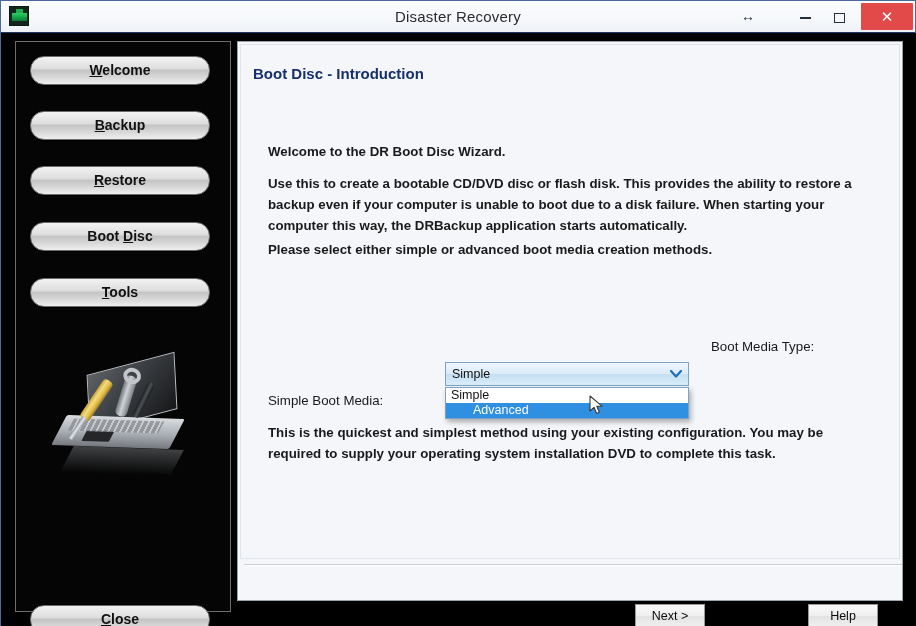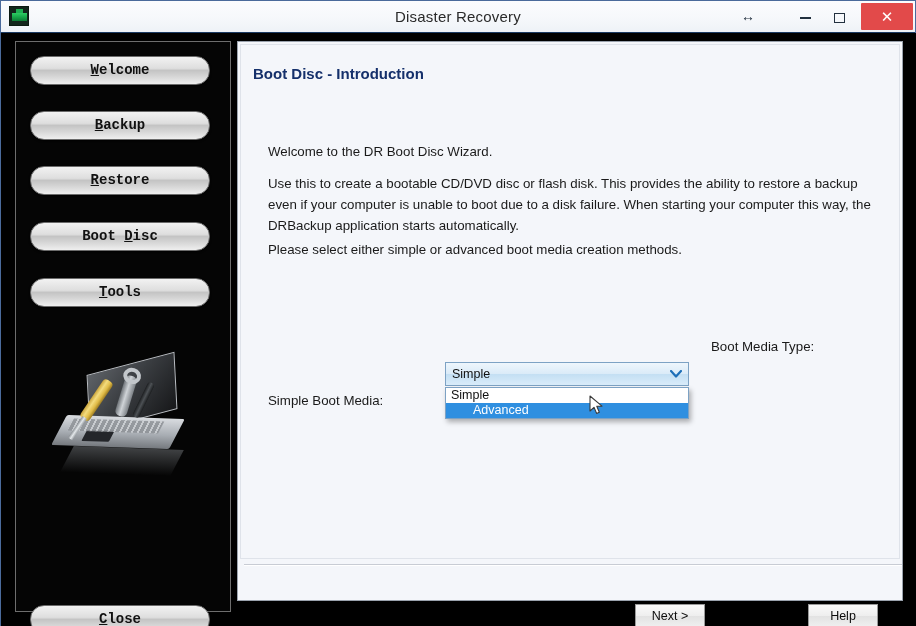--- a/index.html
+++ b/index.html
@@ -136,21 +136,20 @@
     border: 1px solid #6b6b6b;
     background: linear-gradient(to bottom, #f2f2f2 0%, #dedede 42%, #c4c4c4 50%, #d6d6d6 72%, #efefef 100%);
     box-shadow: 0 1px 2px rgba(0,0,0,.85);
     box-sizing: border-box;
     line-height: 27px;
     text-align: center;
     font-size: 14px;
     font-weight: bold;
     color: #111111;
     cursor: default;
-    font-family: Liberation Mono, monospace;
   }
   .nav-btn u { text-decoration: underline; }
   #nav-welcome  { top: 14px; }
   #nav-backup   { top: 69px; }
   #nav-restore  { top: 124px; }
   #nav-bootdisc { top: 180px; }
   #nav-tools    { top: 236px; }
   #nav-close    { top: 523px; margin-top: 40px; }
 
   
@@ -267,20 +266,21 @@
     font-weight: bold;
     color: #15306b;
   }
   .body-para {
     position: absolute;
     left: 27px;
     width: 609px;
     font-size: 13.3px;
     color: #1a1a1a;
     line-height: 21px;
+    font-weight: bold;
   }
   #para-1 { top: 96px; }
   #para-2 { top: 128px; }
   #para-3 { top: 194px; }
   #para-4 { top: 377px; }
 
   #media-type-label {
     position: absolute;
     left: 470px; top: 294px;
     font-size: 13.3px;
@@ -462,20 +462,21 @@
               </svg>
             </span>
           </div>
         </div>
 
         <div id="combo-list">
           <div class="combo-option" id="combo-option-0">Simple</div>
           <div class="combo-option" id="combo-option-1">Advanced</div>
         </div>
 
+        <div class="body-para" id="para-4">This is the quickest and simplest method using your existing configuration. You may be required to supply your operating system installation DVD to complete this task.</div>
 
         <div id="footer-separator"></div>
       </div>
 
       <div class="dialog-btn" id="next-button">Next &gt;</div>
       <div class="dialog-btn" id="help-button">Help</div>
     </div>
 
     <div id="mouse-cursor">
       <svg width="16" height="22" viewBox="0 0 16 22">

